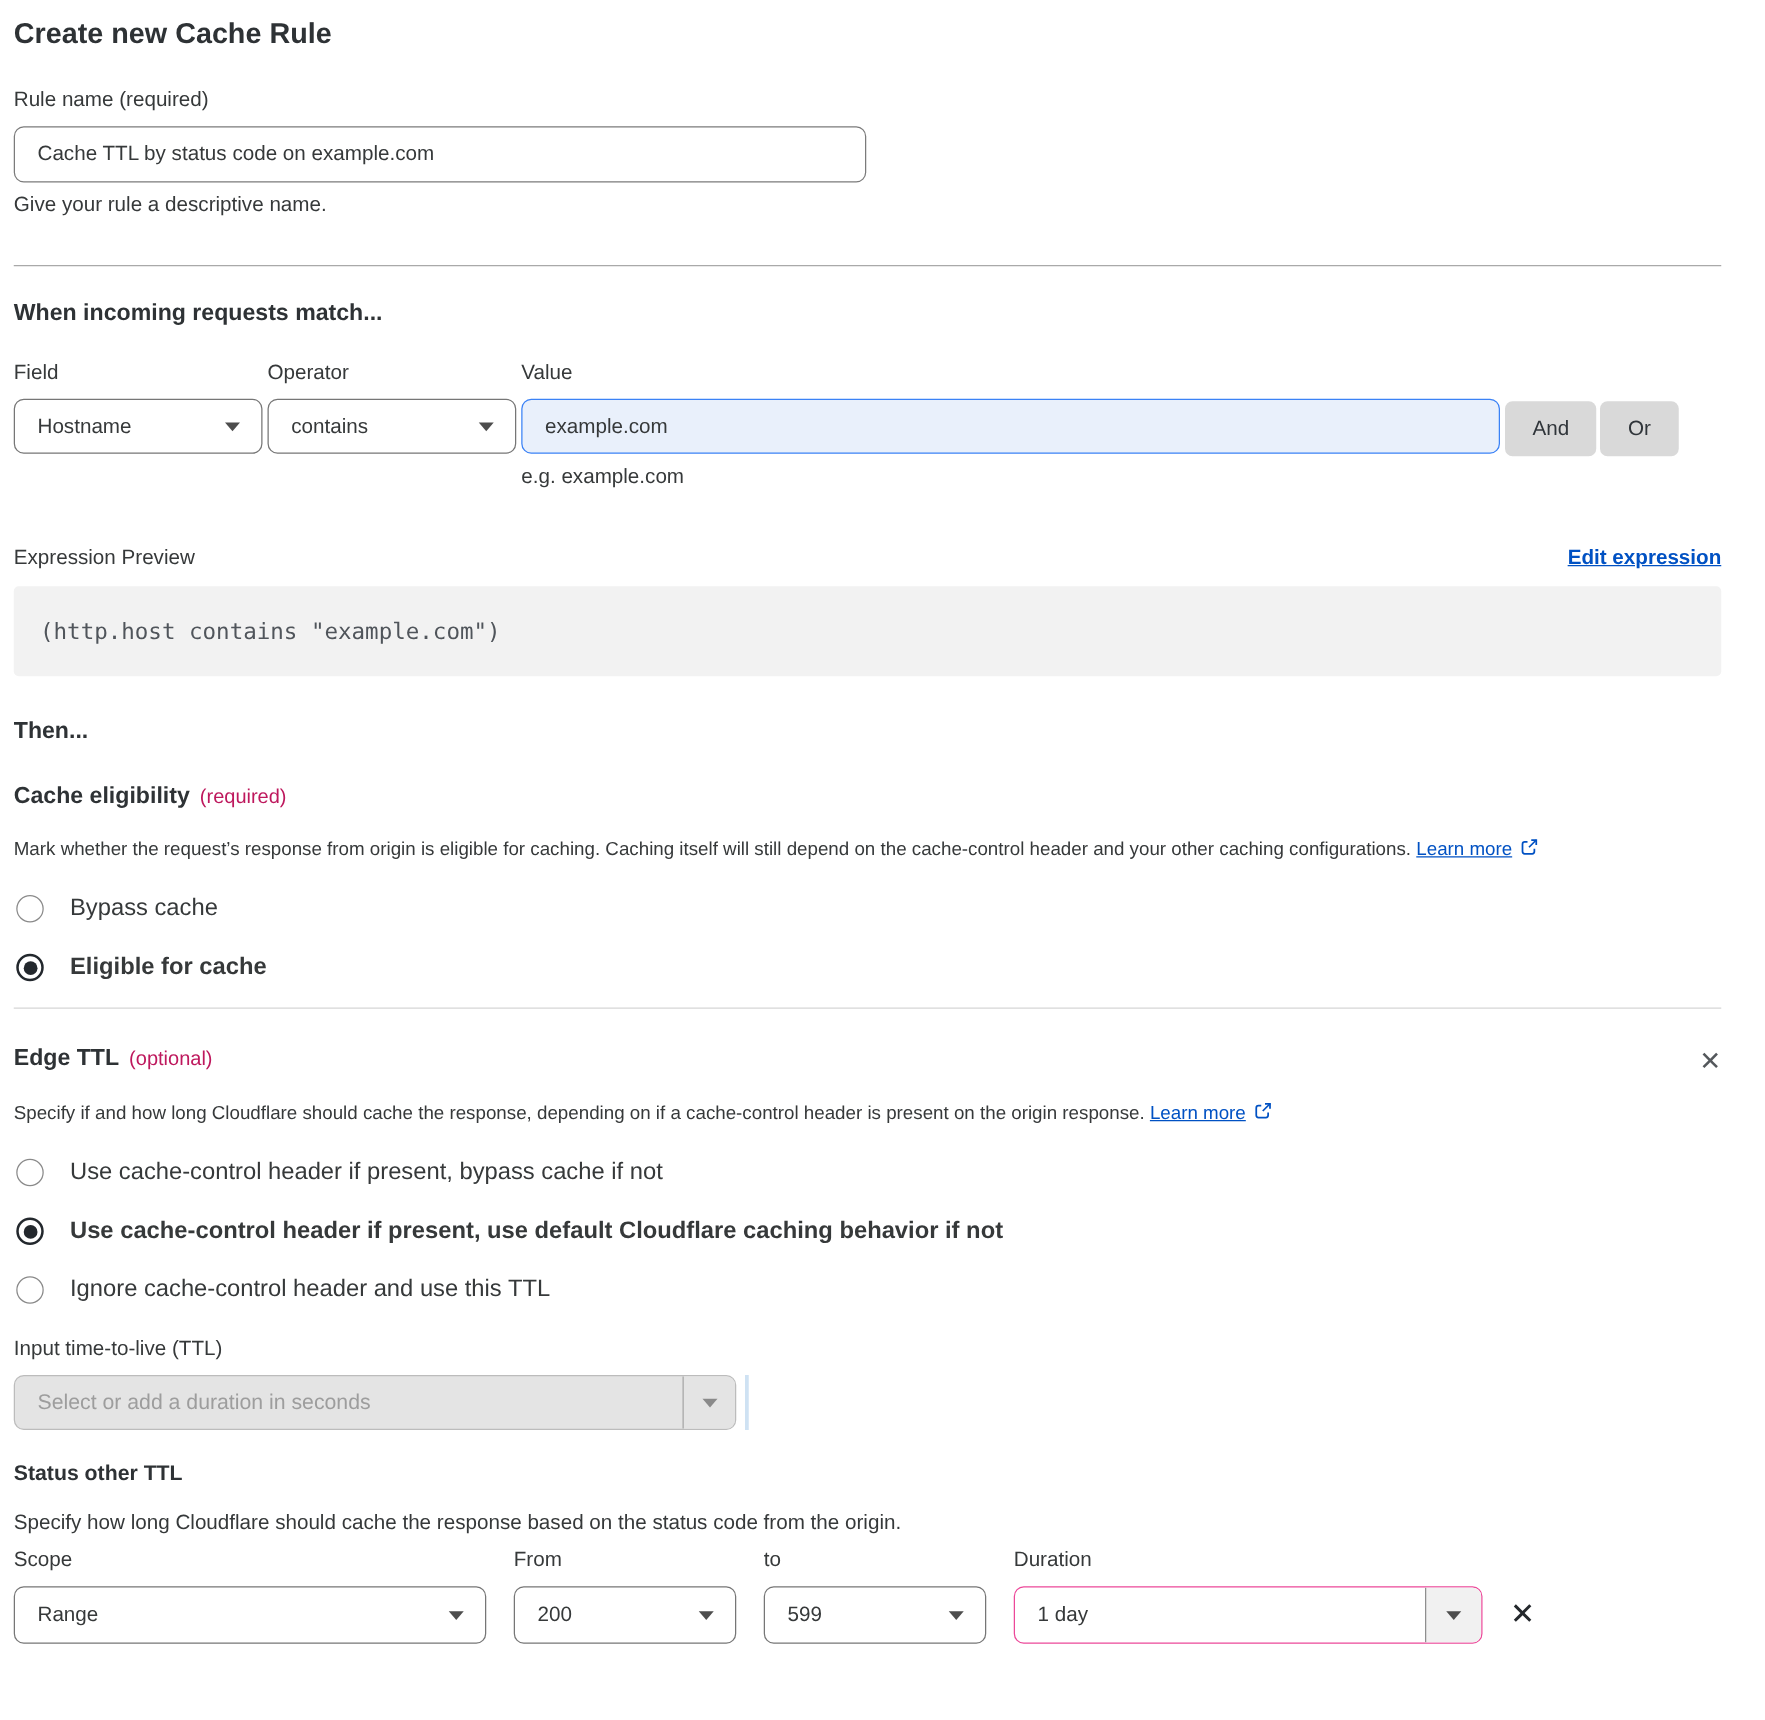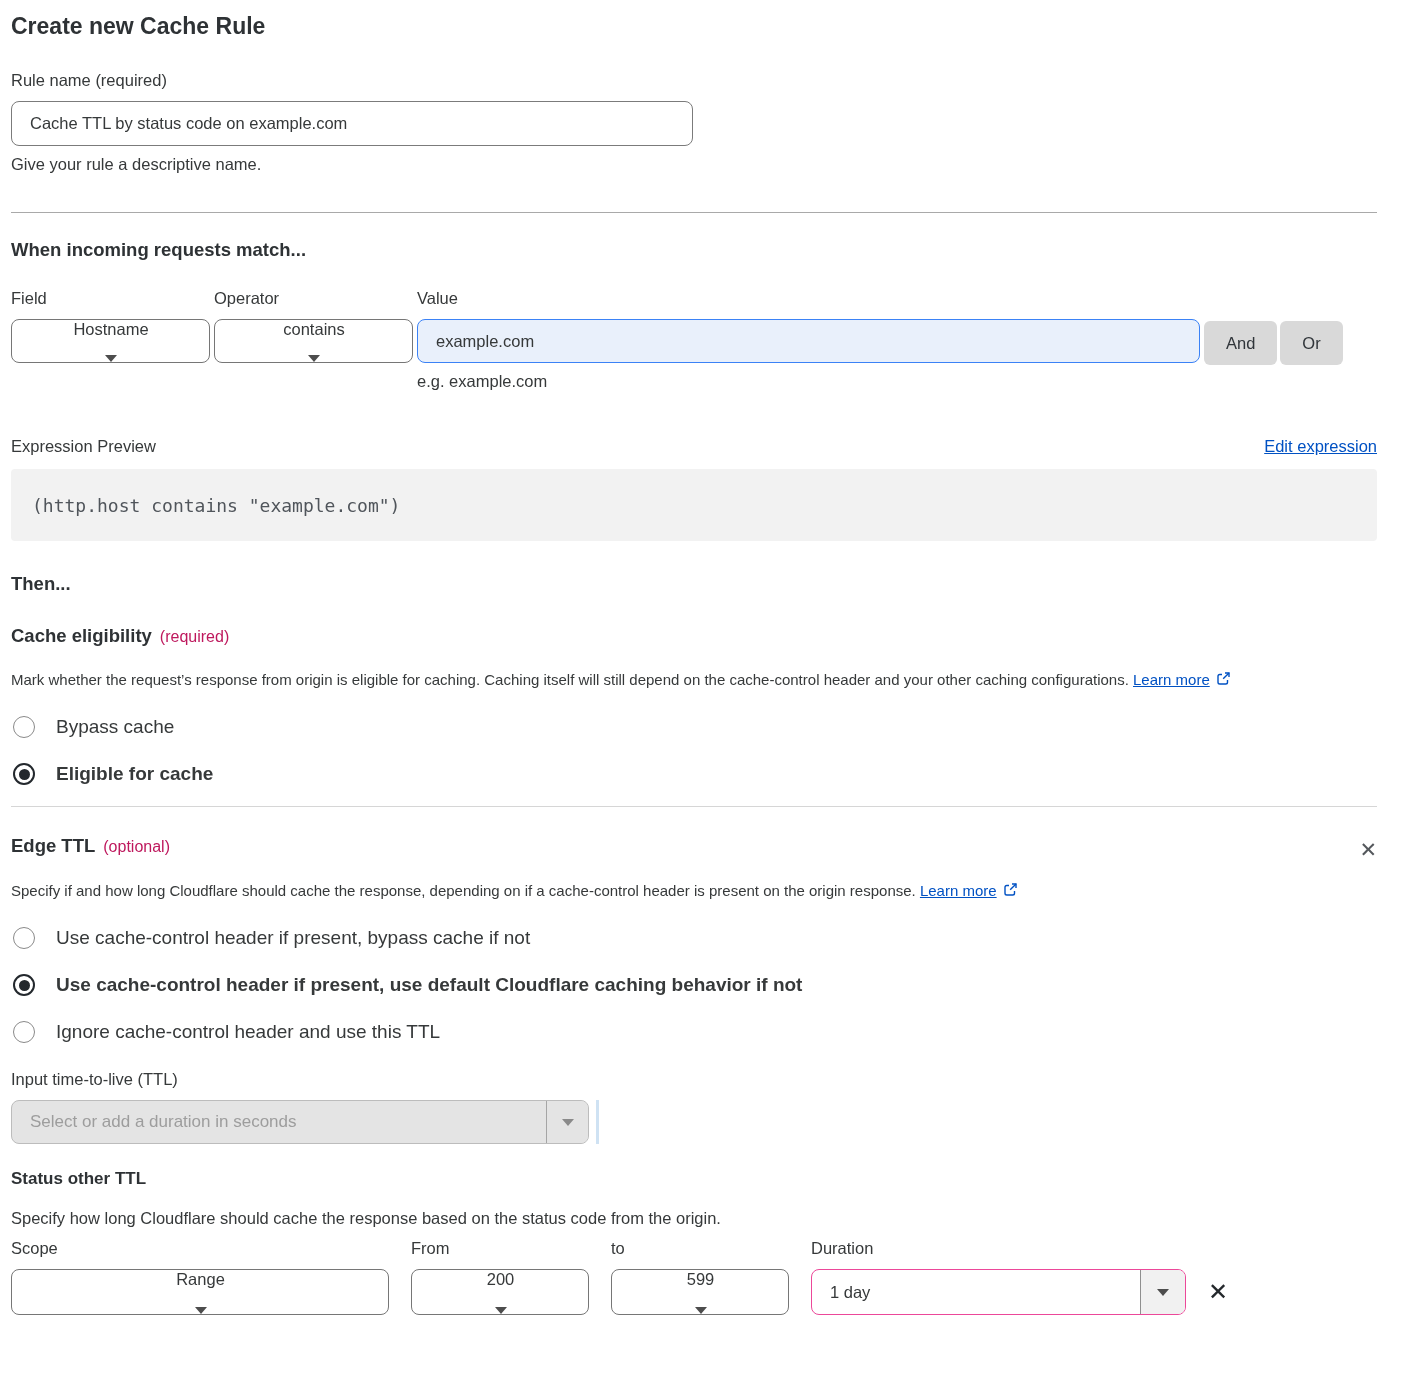--- a/index.html
+++ b/index.html
@@ -30,34 +30,34 @@
   .divider.light { border-top-color: #d6d6d6; }
 
   .match-heading { margin-top: 26px; }
 
   .match-row { display: flex; gap: 4px; margin-top: 28px; align-items: flex-start; }
   .col { display: flex; flex-direction: column; }
 
   .select {
     height: 44px; border: 1px solid #767676; border-radius: 8px; background: #fff;
     display: flex; align-items: center; justify-content: space-between;
-    padding: 0 17px 0 18px; font-size: 16.5px; color: #36393a; cursor: pointer; flex-direction: column;
+    padding: 0 17px 0 18px; font-size: 16.5px; color: #36393a; cursor: pointer;
   }
   .caret { width: 0; height: 0; border-left: 6px solid transparent; border-right: 6px solid transparent; border-top: 7px solid #4d4d4d; }
 
   .value-input { background: #e9f0fb; border: 1px solid #3b82f6; height: 44px; }
 
   .gray-btn {
     margin-top: 32px; height: 44px; background: #d9d9d9; border: none; border-radius: 6px;
     font-family: "Liberation Sans", sans-serif; font-size: 16.5px; color: #30353a;
     padding: 0 22px; cursor: pointer;
   }
 
   .expr-head { display: flex; justify-content: space-between; align-items: baseline; margin-top: 46px; }
-  a.link { color: #0051c3; text-decoration: underline; cursor: pointer; font-size: 16.5px; }
+  a.link { color: #0051c3; text-decoration: underline; cursor: pointer; font-size: 16.5px; font-weight: bold; }
   .code-box {
     margin-top: 13px; background: #f2f2f2; border-radius: 4px; height: 72px;
     display: flex; align-items: center; padding-left: 21px;
   }
   .code-box code { font-family: "DejaVu Sans Mono", monospace; font-size: 18px; color: #50555b; }
 
   .then-heading { margin-top: 32px; }
 
   .section-head { display: flex; align-items: baseline; margin-top: 30px; }
   .section-head-row { display:flex; justify-content: space-between; align-items: flex-start; margin-top: 28px; }

